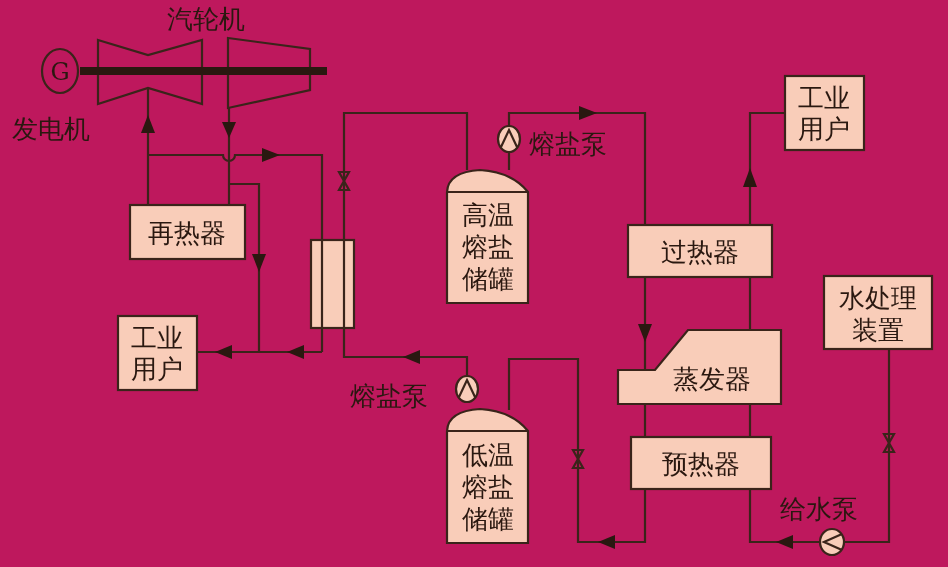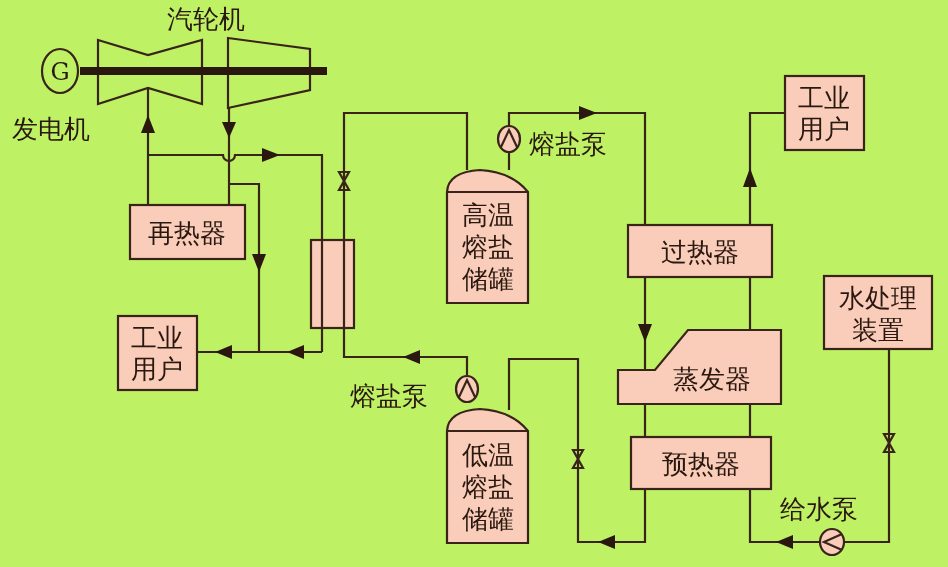--- a/index.html
+++ b/index.html
@@ -1,17 +1,17 @@
 <!DOCTYPE html>
 <html><head>
 <meta charset="utf-8">
 <style>
   html, body { margin:0; padding:0; }
   body { width:948px; height:567px; background:#f9cdb9; overflow:hidden; }
-  #stage { position:relative; width:948px; height:567px; background:#bef264; }
+  #stage { position:relative; width:948px; height:567px; background:#be185d; }
   svg { position:absolute; left:0; top:0; }
   .lbl { font-family:"DejaVu Serif", "Liberation Serif", serif; fill:#2a1810; }
   .ln { stroke:#3a241a; stroke-width:2.2; fill:none; }
   .bx { stroke:#3a241a; stroke-width:2.2; fill:#f9cdb9; }
   .arr { fill:#2a1810; }
 </style>
 </head>
 <body>
 
 <div id="stage">

